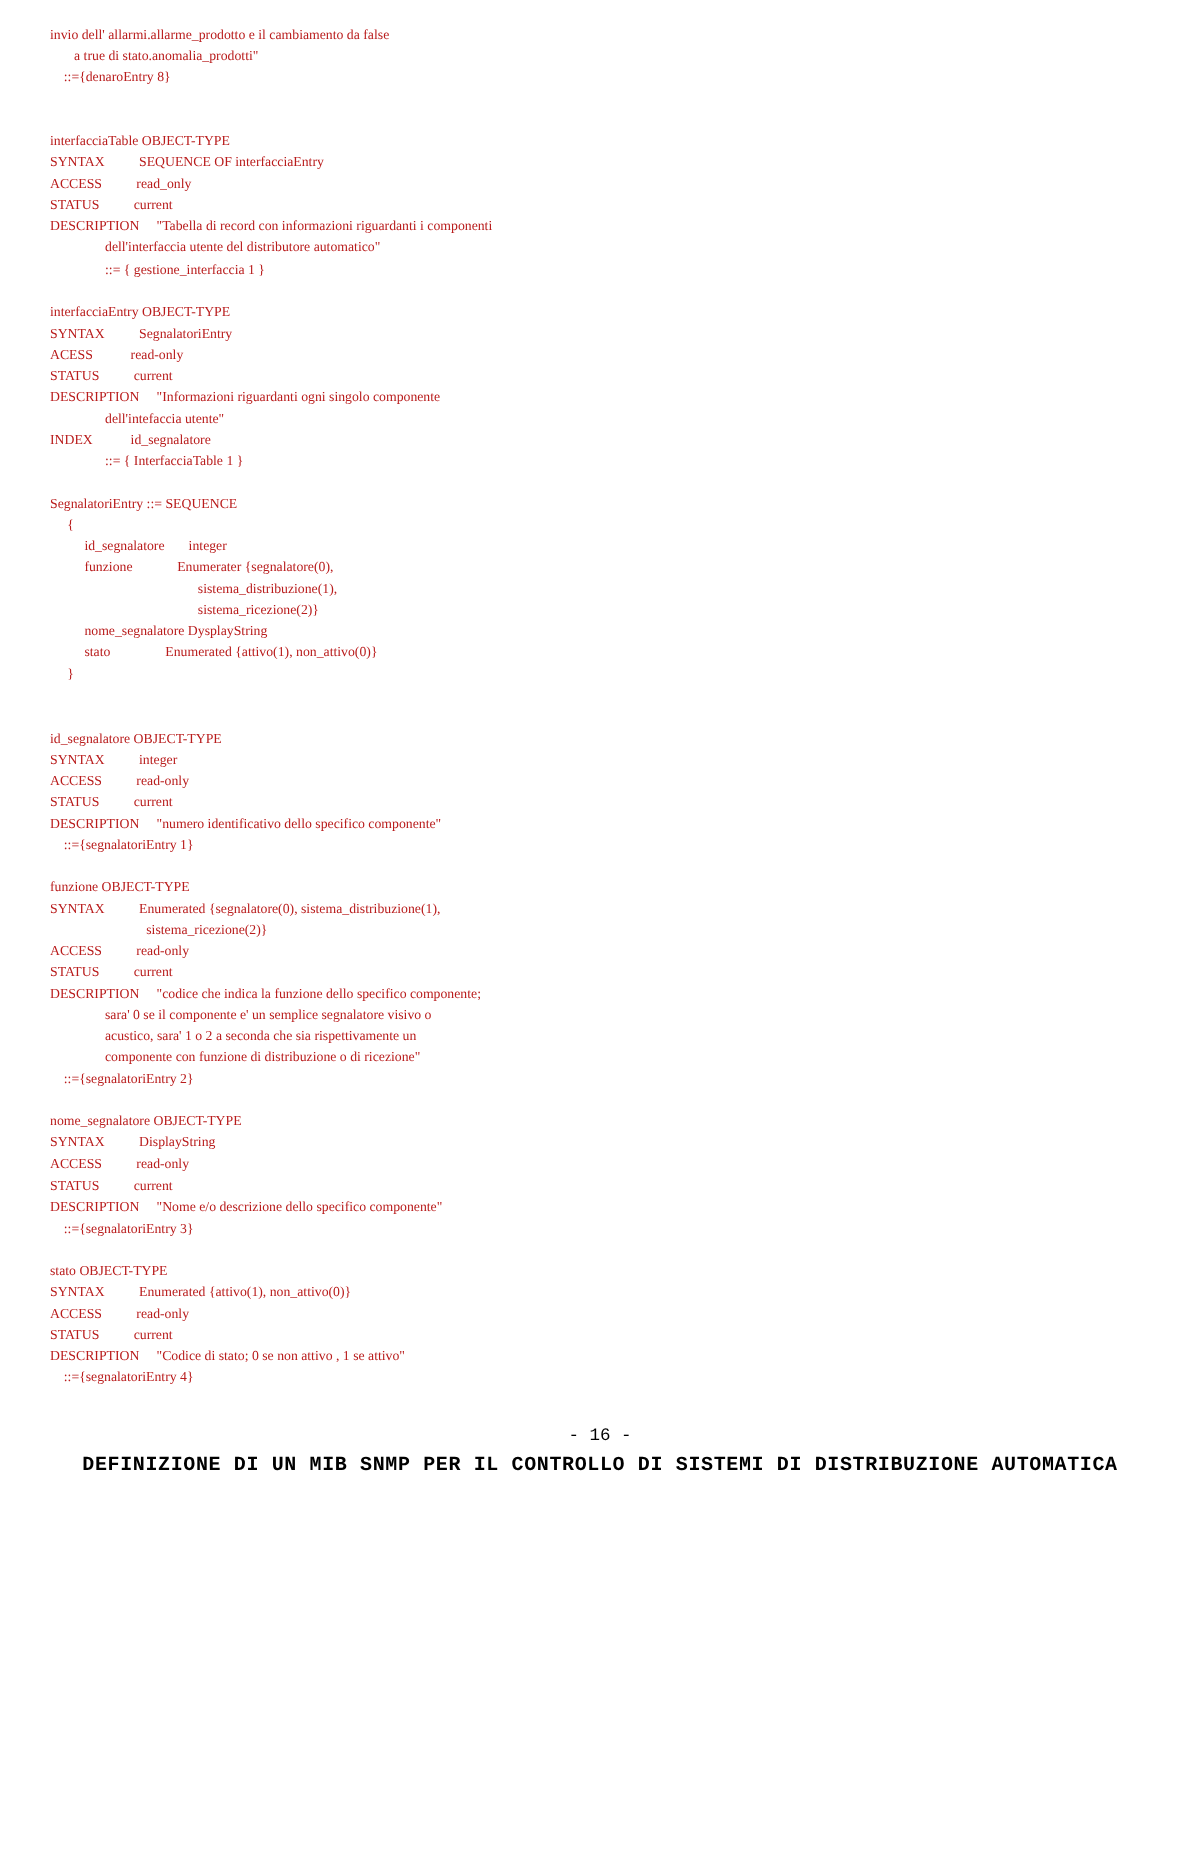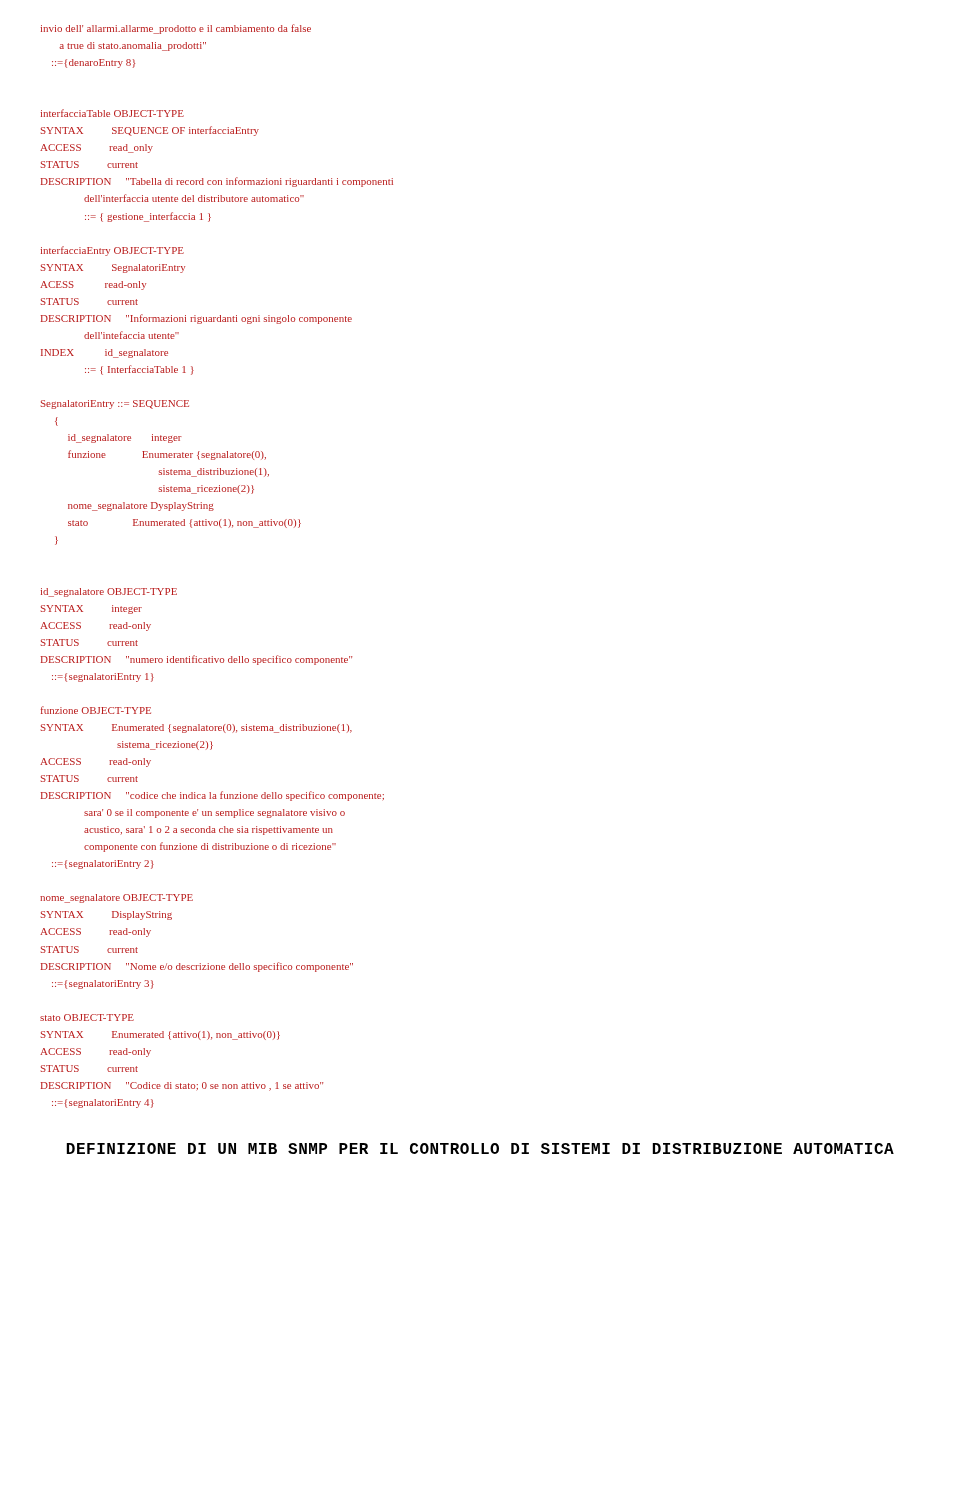--- a/index.html
+++ b/index.html
@@ -113,14 +113,15 @@
 
 stato OBJECT-TYPE
 SYNTAX          Enumerated {attivo(1), non_attivo(0)}
 ACCESS          read-only
 STATUS          current
 DESCRIPTION     "Codice di stato; 0 se non attivo , 1 se attivo"
     ::={segnalatoriEntry 4}</div>
 </div>
 
 <div class="footer">
+  <div class="footer-page">- 16 -</div>
   <div class="footer-title">DEFINIZIONE DI UN MIB SNMP PER IL CONTROLLO DI SISTEMI DI DISTRIBUZIONE AUTOMATICA</div>
 </div>
 
 </body></html>

